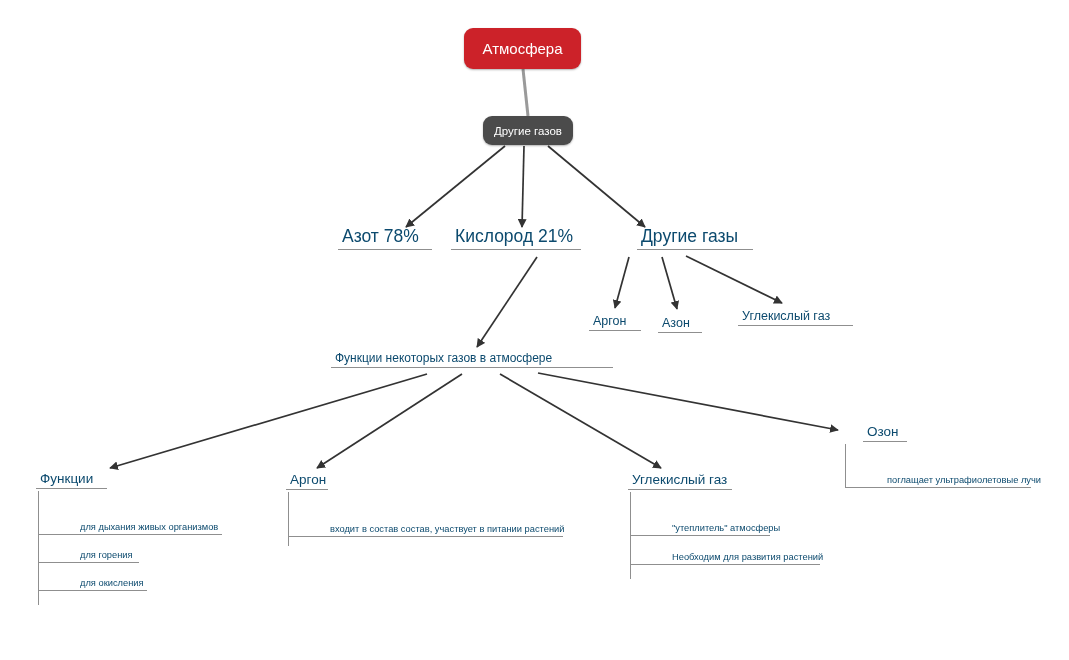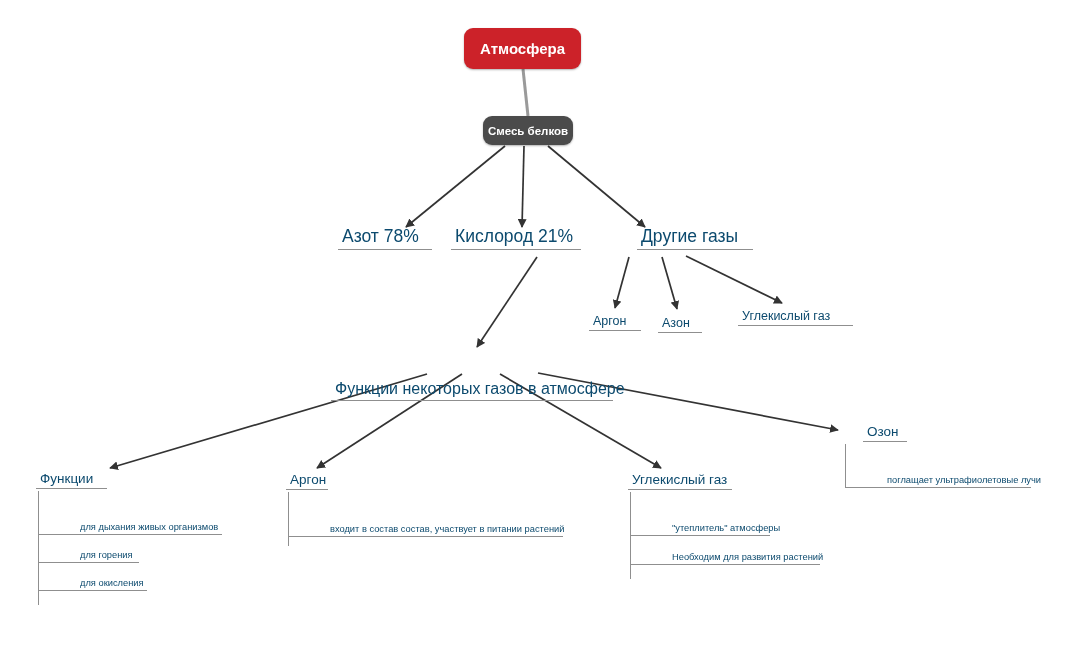--- a/index.html
+++ b/index.html
@@ -29,21 +29,21 @@
   }
 
   
   .boxnode {
     position: absolute;
     display: flex;
     align-items: center;
     justify-content: center;
     border-radius: 9px;
     color: #ffffff;
-    font-weight: bold;
+    font-weight: normal;
     text-align: center;
     box-sizing: border-box;
     z-index: 3;
   }
   .boxnode.root {
     left: 464px;
     top: 28px;
     width: 117px;
     height: 41px;
     background: #cc2229;
@@ -73,21 +73,21 @@
     line-height: 1.12;
     padding: 0 4px 2px 4px;
   }
   .unode .uline {
     display: block;
     height: 0;
     border-bottom: 1.3px solid #8f8f8f;
   }
   .lvl2 .ulabel { font-size: 17.5px; }
   .lvl3 .ulabel { font-size: 12.5px; }
-  .func .ulabel  { font-size: 16px; margin-top: 28px; }
+  .func .ulabel  { font-size: 12px; }
   .head .ulabel  { font-size: 13.5px; }
   .leaf .ulabel  { font-size: 9.3px; padding-left: 22px; margin-left: 20px; }
 
   
   .bracket {
     position: absolute;
     border-left: 1.3px solid #8f8f8f;
     z-index: 2;
   }
 </style>
@@ -119,21 +119,21 @@
     <path d="M 462 374 L 317 468" stroke="#333333" stroke-width="1.7" fill="none" marker-end="url(#ah)"></path>
     <path d="M 500 374 L 661 468" stroke="#333333" stroke-width="1.7" fill="none" marker-end="url(#ah)"></path>
     <path d="M 538 373 L 838 430" stroke="#333333" stroke-width="1.7" fill="none" marker-end="url(#ah)"></path>
   </svg>
 
   <div class="boxnode root">
     <span>Атмосфера</span>
   </div>
 
   <div class="boxnode mix">
-    <span>Смесь белков</span>
+    <span>Другие газов</span>
   </div>
 
   <div class="unode lvl2" style="left:338px; top:227px; width:94px;">
     <span class="ulabel">Азот 78%</span>
     <span class="uline"></span>
   </div>
 
   <div class="unode lvl2" style="left:451px; top:227px; width:130px;">
     <span class="ulabel">Кислород 21%</span>
     <span class="uline"></span>

